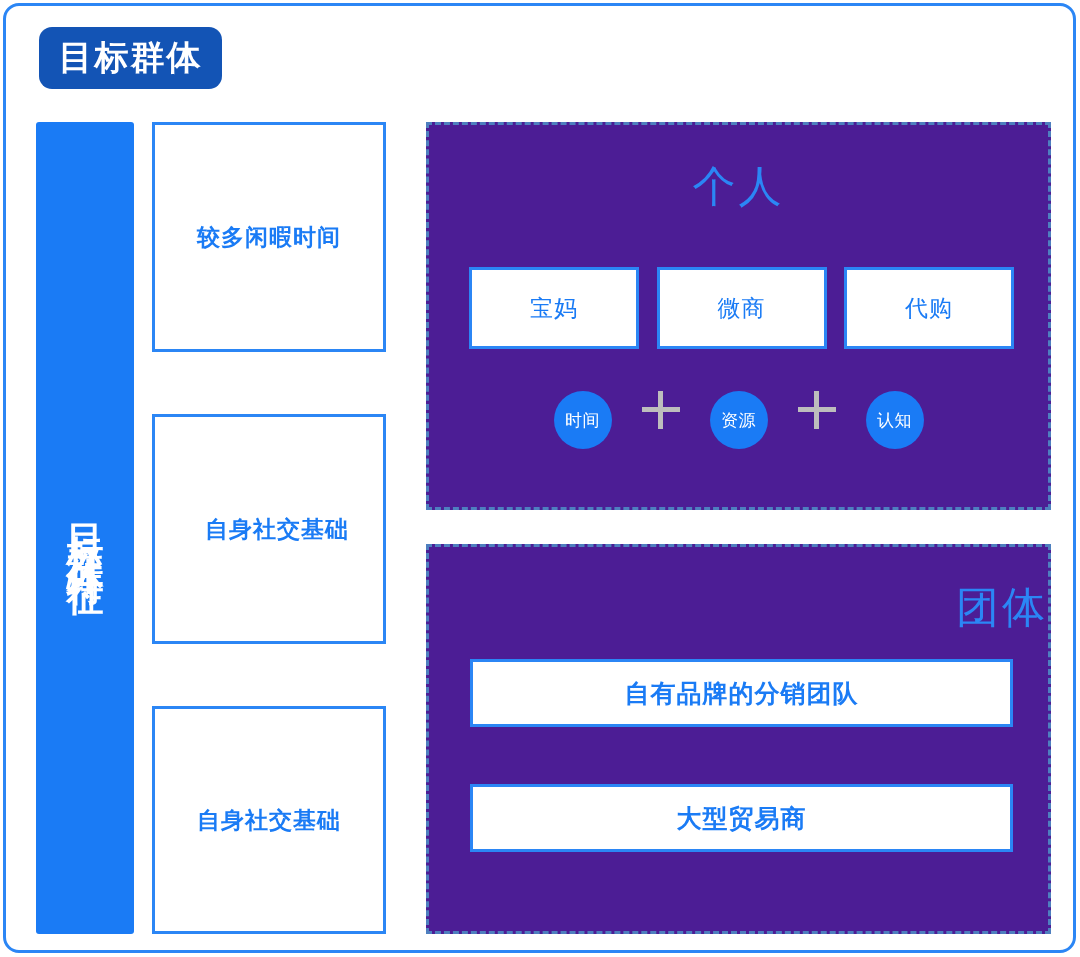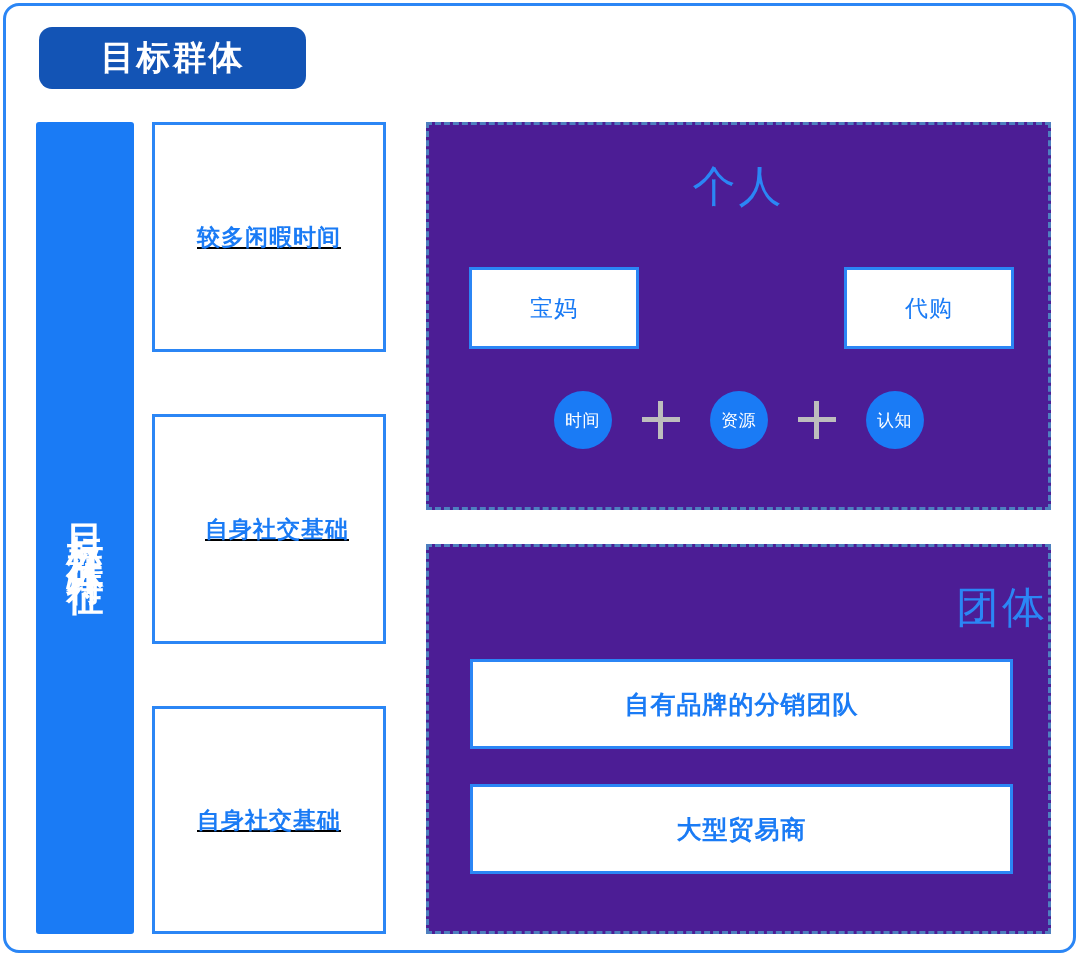--- a/index.html
+++ b/index.html
@@ -21,21 +21,21 @@
     border: 3px solid #2b86f5;
     border-radius: 16px;
     background: #ffffff;
   }
 
   
   #title-badge {
     position: absolute;
     left: 33px;
     top: 21px;
-    width: 267px;
+    width: 183px;
     height: 62px;
     background: #1354b5;
     border-radius: 13px;
     color: #ffffff;
     font-size: 34px;
     font-weight: bold;
     letter-spacing: 2px;
     display: flex;
     align-items: center;
     justify-content: center;
@@ -68,21 +68,20 @@
   .feature-box {
     position: absolute;
     left: 146px;
     width: 234px;
     height: 230px;
     border: 3px solid #2b86f5;
     background: #ffffff;
     display: flex;
     align-items: center;
     justify-content: center;
-    text-decoration: underline;
   }
   .feature-label {
     color: #1a7bf5;
     font-size: 23px;
     font-weight: bold;
     letter-spacing: 1px;
   }
   #feature-box-1 { top: 116px; }
   #feature-box-2 { top: 408px; padding-left: 16px; }
   #feature-box-3 { top: 700px; height: 228px; }
@@ -133,21 +132,21 @@
     letter-spacing: 1px;
   }
 
   
   #capability-row {
     position: absolute;
     top: 266px;
     left: 0;
     width: 100%;
     display: flex;
-    align-items: center;
+    align-items: flex-start;
     justify-content: center;
   }
   .capability-circle {
     width: 58px;
     height: 58px;
     border-radius: 50%;
     background: #1a7bf5;
     color: #ffffff;
     font-size: 17px;
     display: flex;
@@ -172,21 +171,21 @@
   }
   .plus-sign::after {
     top: 0; left: 16px; width: 5px; height: 38px;
   }
 
   
   .org-box {
     position: absolute;
     left: 41px;
     width: 543px;
-    height: 90px;
+    height: 68px;
     border: 3px solid #2b86f5;
     background: #ffffff;
     display: flex;
     align-items: center;
     justify-content: center;
   }
   .org-label {
     color: #1a7bf5;
     font-size: 25px;
     font-weight: bold;
@@ -217,20 +216,23 @@
   </div>
 
   <div class="dashed-group" id="group-individual">
     <div class="group-heading">个人</div>
 
     <div id="individual-roles">
       <div class="role-box">
         <span class="role-label">宝妈</span>
       </div>
       <div class="role-box">
+        <span class="role-label">微商</span>
+      </div>
+      <div class="role-box">
         <span class="role-label">代购</span>
       </div>
     </div>
 
     <div id="capability-row">
       <div class="capability-circle">
         <span>时间</span>
       </div>
       <div class="plus-sign"></div>
       <div class="capability-circle">

